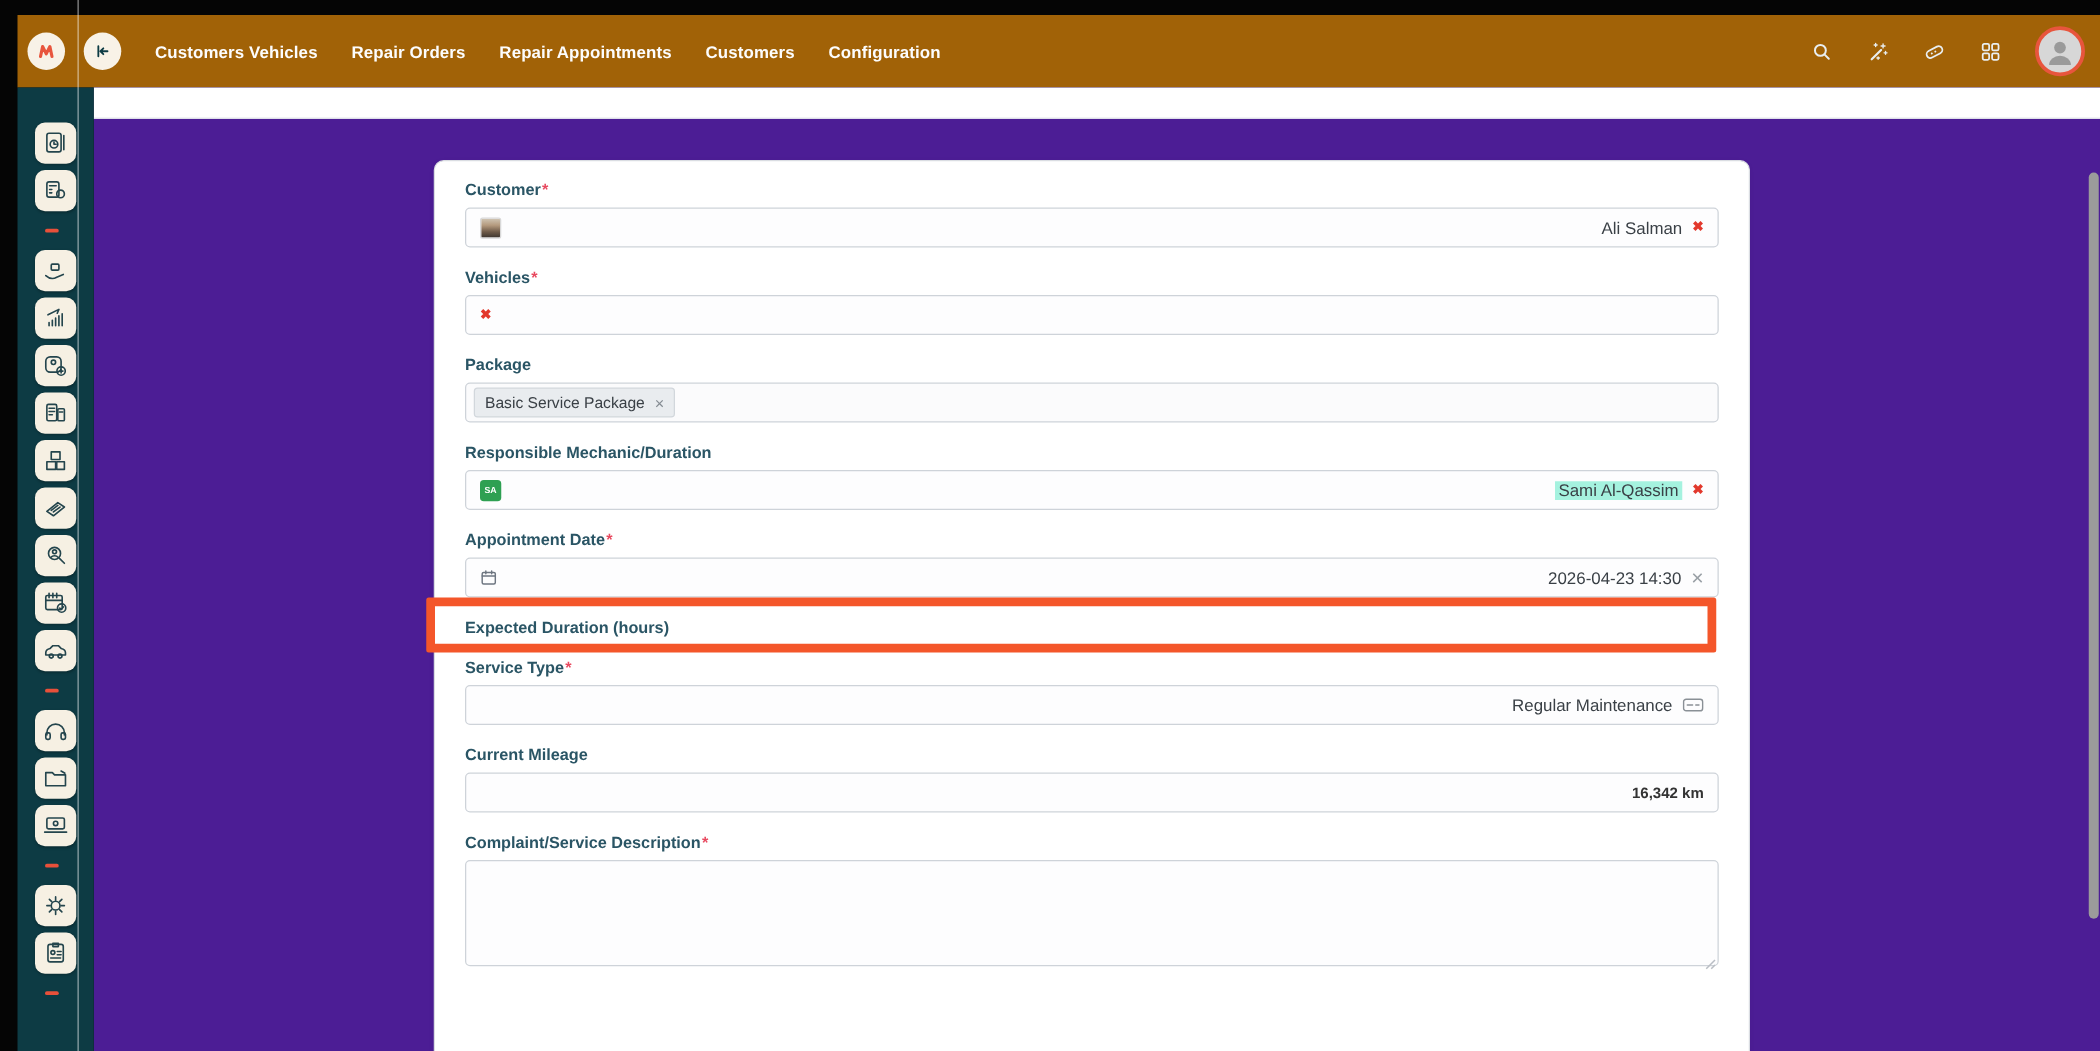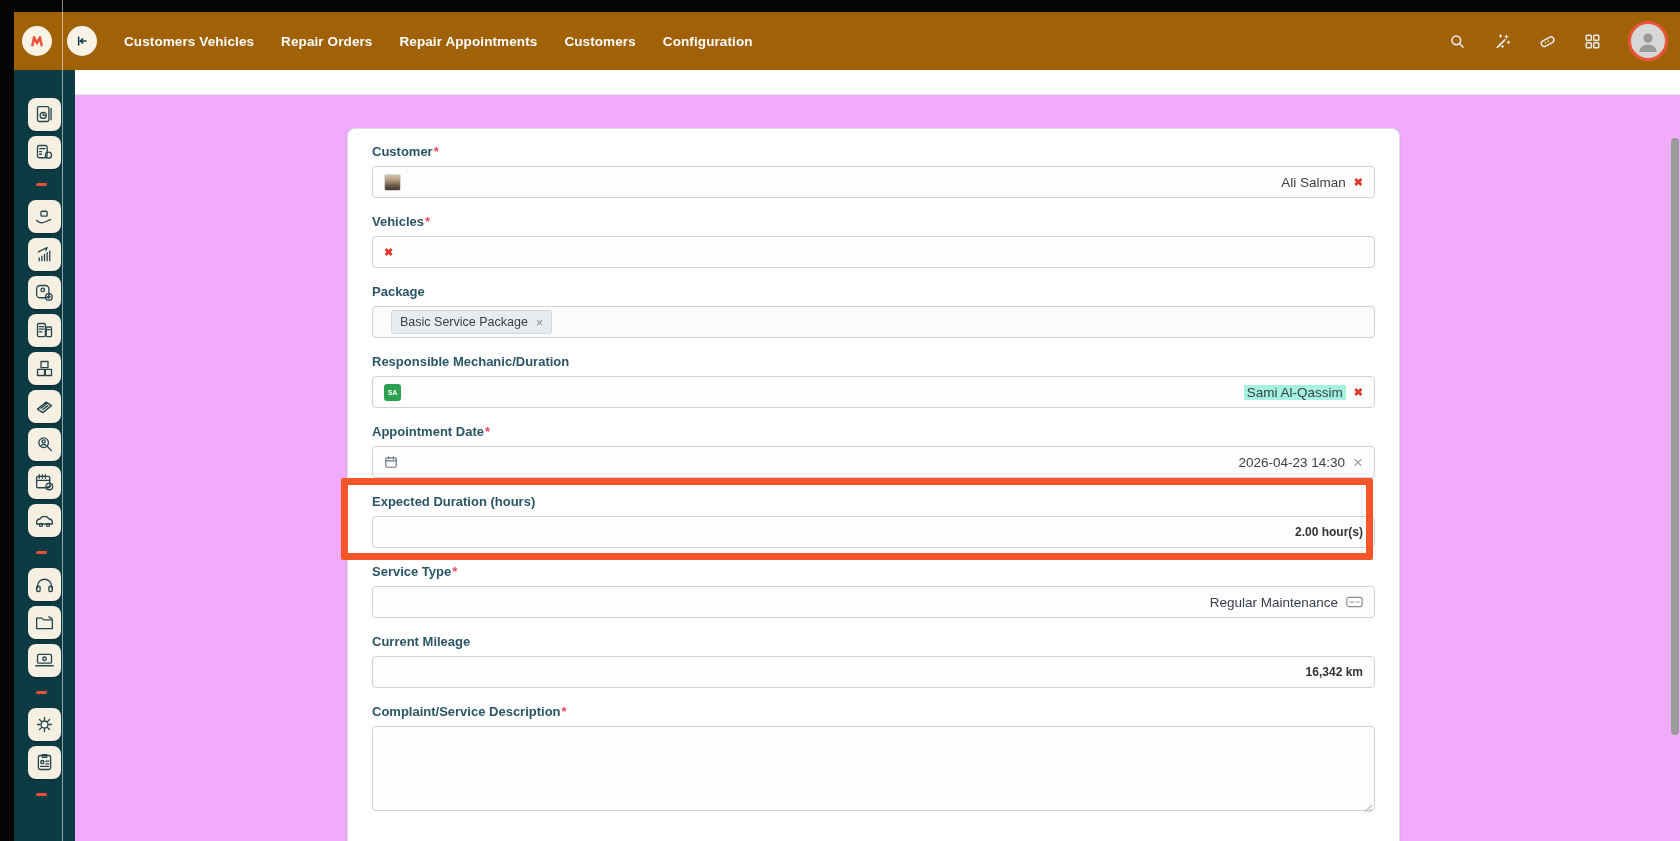--- a/index.html
+++ b/index.html
@@ -38,21 +38,21 @@
     background:#0d3b44;display:flex;flex-direction:column;align-items:center;
     padding-top:28px;gap:5px;z-index:2;
   }
   .app-ico{
     width:33px;height:33px;border-radius:8px;background:#f6f0e3;
     display:flex;align-items:center;justify-content:center;flex:0 0 auto;cursor:pointer;
     box-shadow:0 1px 2px rgba(0,0,0,.25);
   }
   .side-dash{width:11px;height:3px;border-radius:2px;background:#e8503a;margin:9px 6px 9px 0;flex:0 0 auto;}
   
-  .content{position:absolute;left:75px;top:70px;right:0;bottom:0;background:#f0abfc;}
+  .content{position:absolute;left:75px;top:70px;right:0;bottom:0;background:#4c1d95;}
   .control-band{position:absolute;left:0;top:0;right:0;height:24px;background:#ffffff;border-bottom:1px solid #e4e7eb;}
   .scroll-thumb{position:absolute;right:1px;top:68px;width:8px;height:597px;border-radius:4px;background:#9b9b9b;z-index:9;}
   .card{
     position:absolute;left:272px;top:58px;width:1053px;height:860px;
     background:#ffffff;border:1px solid #dadde2;border-radius:8px;
     box-shadow:0 1px 4px rgba(0,0,0,.05);
     padding:15px 24px;box-sizing:border-box;
   }
   .fgroup{margin-bottom:16px;position:relative;}
   .flabel{font-size:13px;font-weight:700;color:#2a5565;height:16px;line-height:16px;margin-bottom:6px;}
@@ -284,21 +284,21 @@
 
     <div class="fgroup">
       <div class="flabel"><span>Vehicles</span><span class="req">*</span></div>
       <div class="finput">
         <span class="clear-red">✖</span>
       </div>
     </div>
 
     <div class="fgroup">
       <div class="flabel"><span>Package</span></div>
-      <div class="finput" style="background:#fbfbfc;padding-left:18px;">
+      <div class="finput" style="background:#fbfbfc;padding-left:6px;">
         <span class="tag-chip">
           <span>Basic Service Package</span>
           <span class="tag-x">×</span>
         </span>
       </div>
     </div>
 
     <div class="fgroup">
       <div class="flabel"><span>Responsible Mechanic/Duration</span></div>
       <div class="finput">
@@ -316,23 +316,20 @@
             <path d="M8 3v4 M16 3v4 M3 10h18"></path>
           </svg>
         <span class="fvalue">2026-04-23 14:30</span>
         <span class="clear-gray">×</span>
       </div>
     </div>
 
     <div class="fgroup">
       <div class="annotation-box"></div>
       <div class="flabel"><span>Expected Duration (hours)</span></div>
-      <div class="finput">
-        <span class="fvalue small">2.00 hour(s)</span>
-      </div>
     </div>
 
     <div class="fgroup">
       <div class="flabel"><span>Service Type</span><span class="req">*</span></div>
       <div class="finput">
         <span class="fvalue">Regular Maintenance</span>
         <svg class="sel-ico" width="17" height="12" viewBox="0 0 20 14" fill="none" stroke="#8a9096" stroke-width="1.4">
           <rect x="1" y="1.5" width="18" height="11" rx="2.5"></rect>
             <path d="M4.5 7h5" stroke-linecap="round"></path>
             <path d="M12.5 7h3" stroke-linecap="round"></path>

